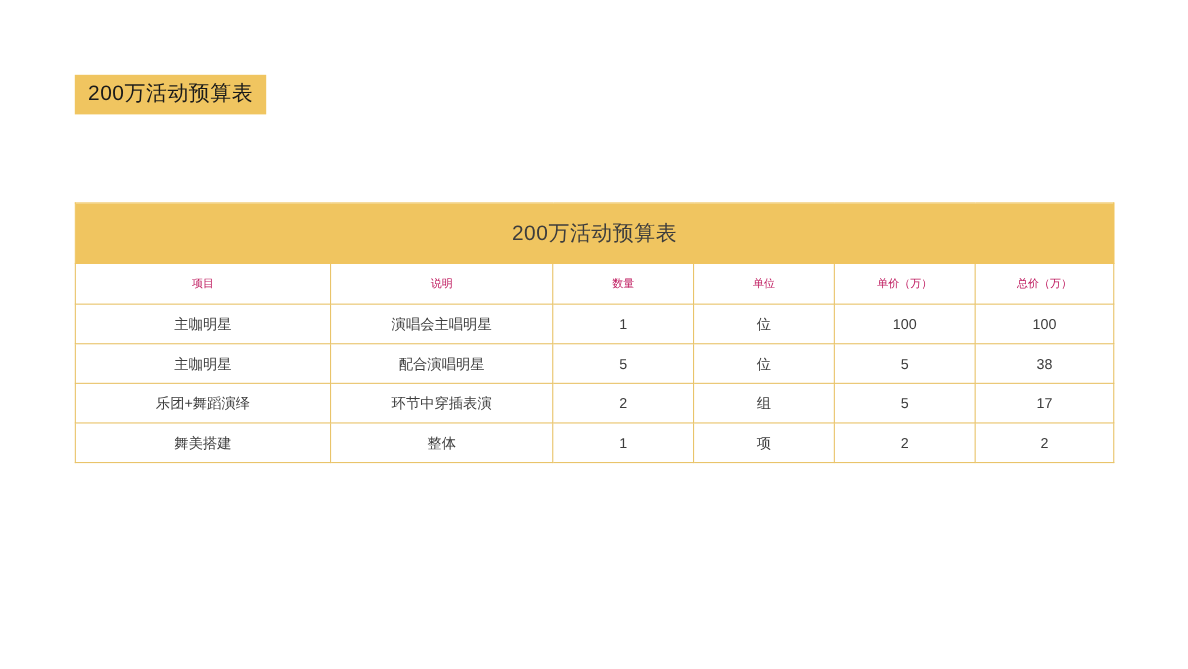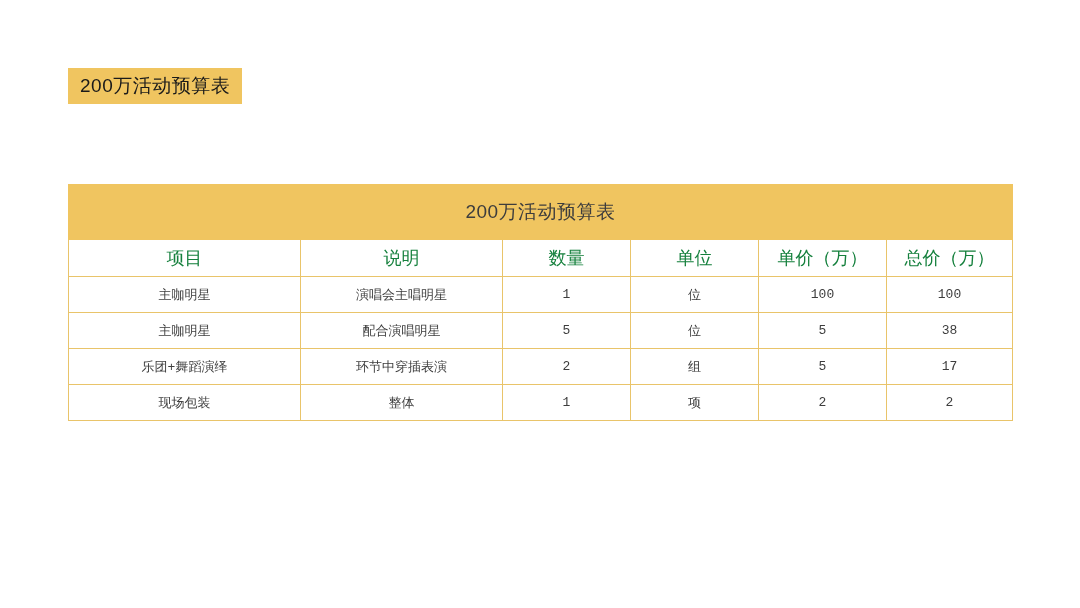--- a/index.html
+++ b/index.html
@@ -56,28 +56,27 @@
   .tbl-title-cell {
     background: #f0c560;
     height: 52px;
     font-size: 19px;
     color: #1a1a1a;
     border: 1px solid #f0c560 !important;
     letter-spacing: 0.5px;
   }
   thead.col-head td {
     height: 34px;
-    font-size: 18px;
-    color: #15803d;
+    font-size: 10px;
+    color: #be185d;
   }
   tbody.body-rows td {
     height: 33px;
     font-size: 13px;
     color: #3d3d3d;
-    font-family: Liberation Mono, monospace;
   }
   
   col.c0 { width: 232px; }
   col.c1 { width: 202px; }
   col.c2 { width: 128px; }
   col.c3 { width: 128px; }
   col.c4 { width: 128px; }
   col.c5 { width: 126px; }
 </style>
 </head>
@@ -131,21 +130,21 @@
       </tr>
       <tr>
         <td>乐团+舞蹈演绎</td>
         <td>环节中穿插表演</td>
         <td>2</td>
         <td>组</td>
         <td>5</td>
         <td>17</td>
       </tr>
       <tr>
-        <td>现场包装</td>
+        <td>舞美搭建</td>
         <td>整体</td>
         <td>1</td>
         <td>项</td>
         <td>2</td>
         <td>2</td>
       </tr>
     </tbody>
   </table>
 </div>
 

